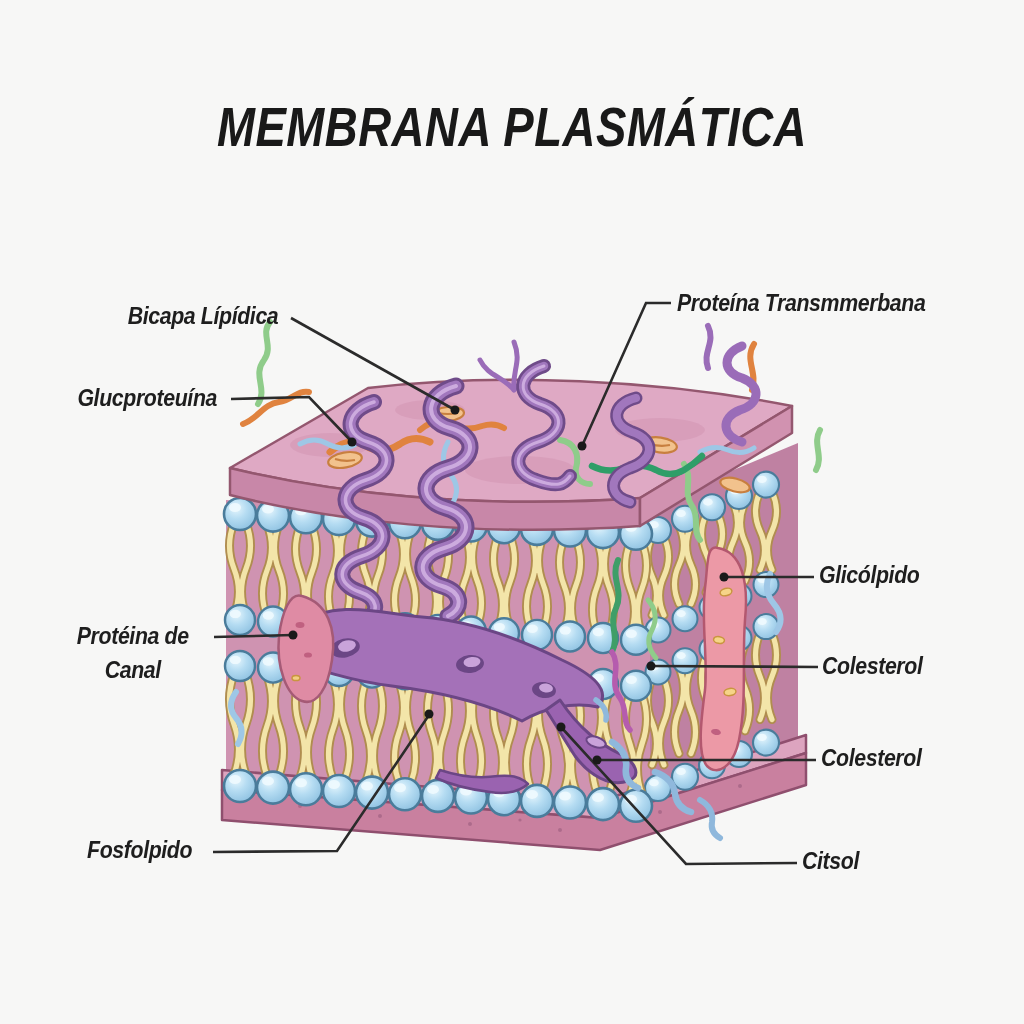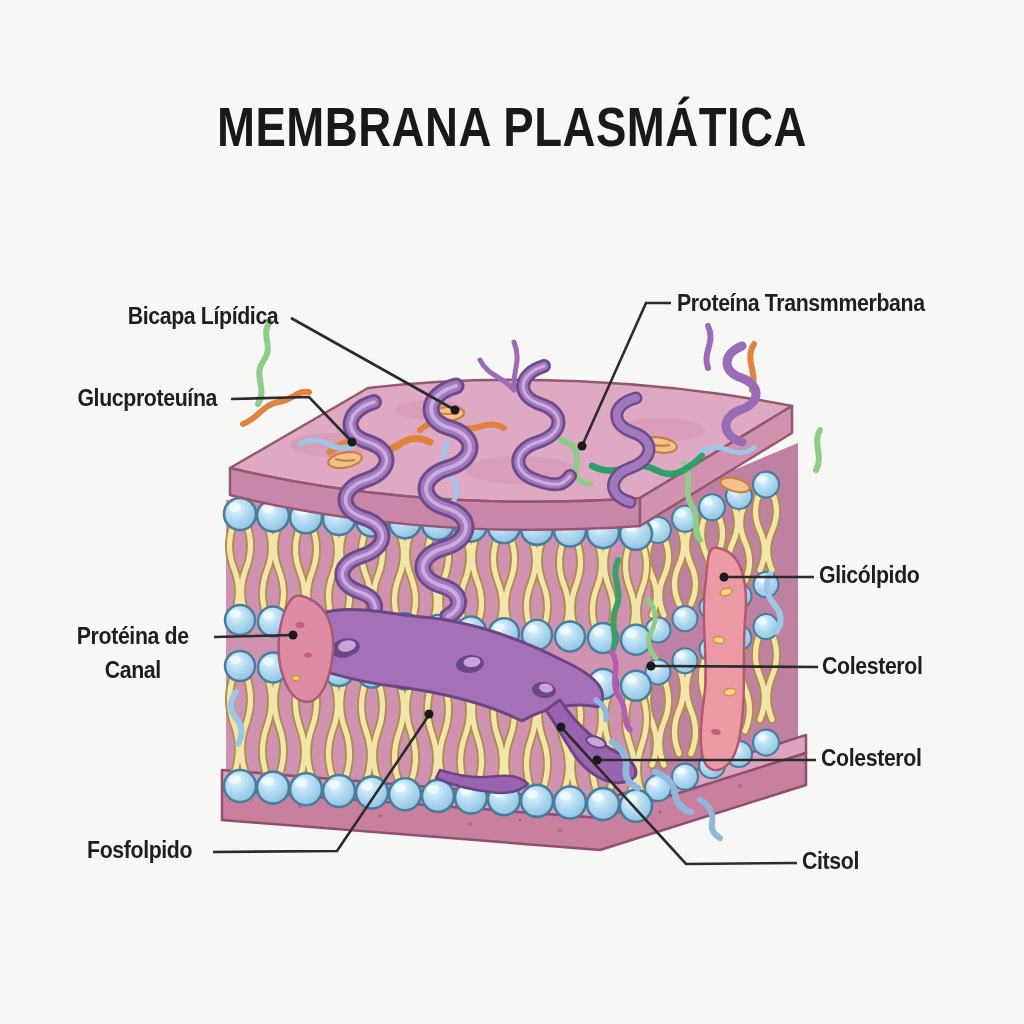--- a/index.html
+++ b/index.html
@@ -1,21 +1,21 @@
 <!DOCTYPE html>
 <html><head>
 <meta charset="utf-8">
 <style>
   html,body{margin:0;padding:0;}
   body{
     width:1024px;height:1024px;position:relative;overflow:hidden;
     background:#f7f7f6;
     font-family:"Liberation Sans", sans-serif;
   }
-  #stage{position:absolute;inset:0;}
+  #stage{position:absolute;inset:0;font-style:italic;}
   svg#membrane-svg{position:absolute;left:0;top:0;}
   .diagram-label{
     position:absolute;
     font-weight:700;
     font-size:22px;
     letter-spacing:-0.4px;
     color:#1e1e1e;
     white-space:nowrap;
     transform:scale(.97,1.06);
     transform-origin:left top;

